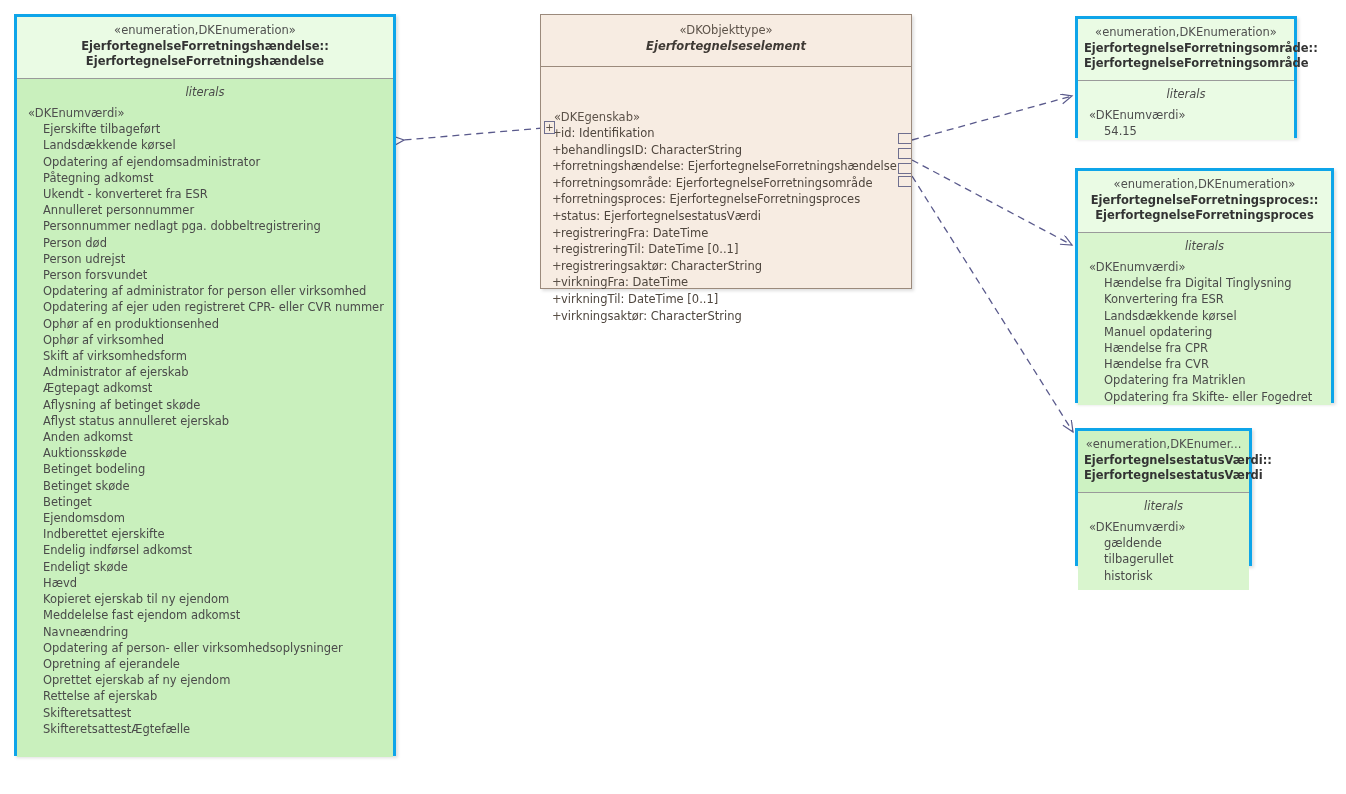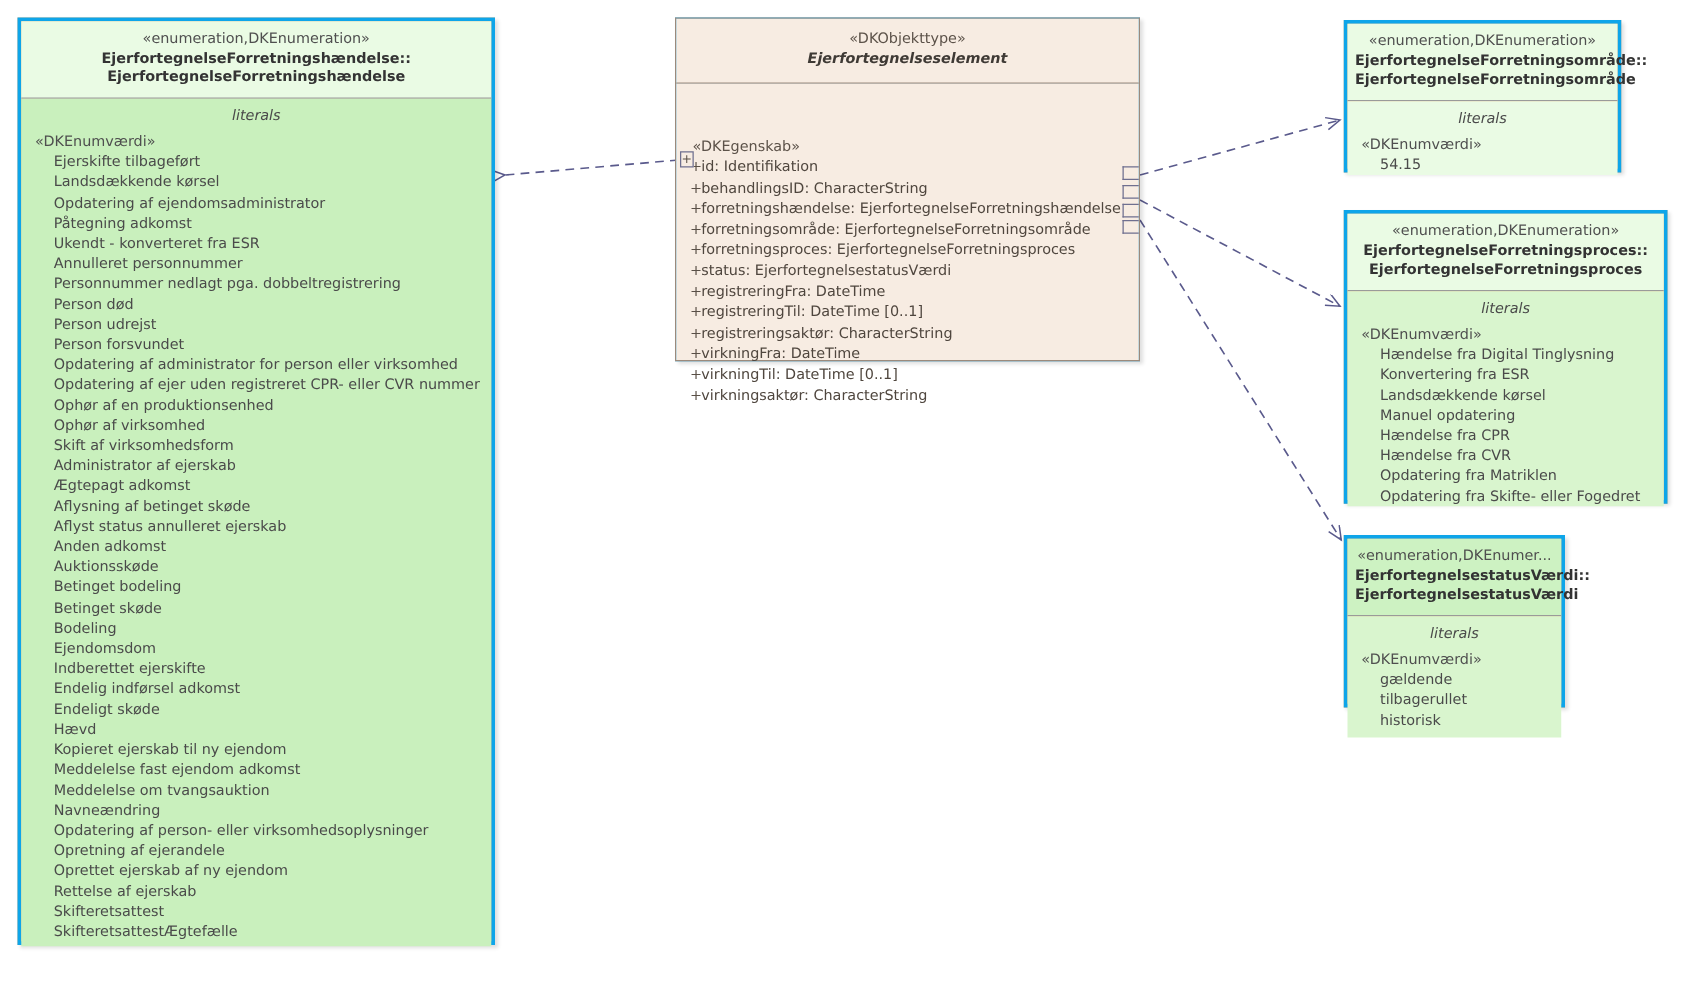--- a/index.html
+++ b/index.html
@@ -225,29 +225,28 @@
         <div class="lit">Ophør af virksomhed</div>
         <div class="lit">Skift af virksomhedsform</div>
         <div class="lit">Administrator af ejerskab</div>
         <div class="lit">Ægtepagt adkomst</div>
         <div class="lit">Aflysning af betinget skøde</div>
         <div class="lit">Aflyst status annulleret ejerskab</div>
         <div class="lit">Anden adkomst</div>
         <div class="lit">Auktionsskøde</div>
         <div class="lit">Betinget bodeling</div>
         <div class="lit">Betinget skøde</div>
-        <div class="lit">Bodeling</div>
+        <div class="lit">Betinget</div>
         <div class="lit">Ejendomsdom</div>
         <div class="lit">Indberettet ejerskifte</div>
         <div class="lit">Endelig indførsel adkomst</div>
         <div class="lit">Endeligt skøde</div>
         <div class="lit">Hævd</div>
         <div class="lit">Kopieret ejerskab til ny ejendom</div>
         <div class="lit">Meddelelse fast ejendom adkomst</div>
-        <div class="lit">Meddelelse om tvangsauktion</div>
         <div class="lit">Navneændring</div>
         <div class="lit">Opdatering af person- eller virksomhedsoplysninger</div>
         <div class="lit">Opretning af ejerandele</div>
         <div class="lit">Oprettet ejerskab af ny ejendom</div>
         <div class="lit">Rettelse af ejerskab</div>
         <div class="lit">Skifteretsattest</div>
         <div class="lit">SkifteretsattestÆgtefælle</div>
       </div>
     </div>
   </div>

